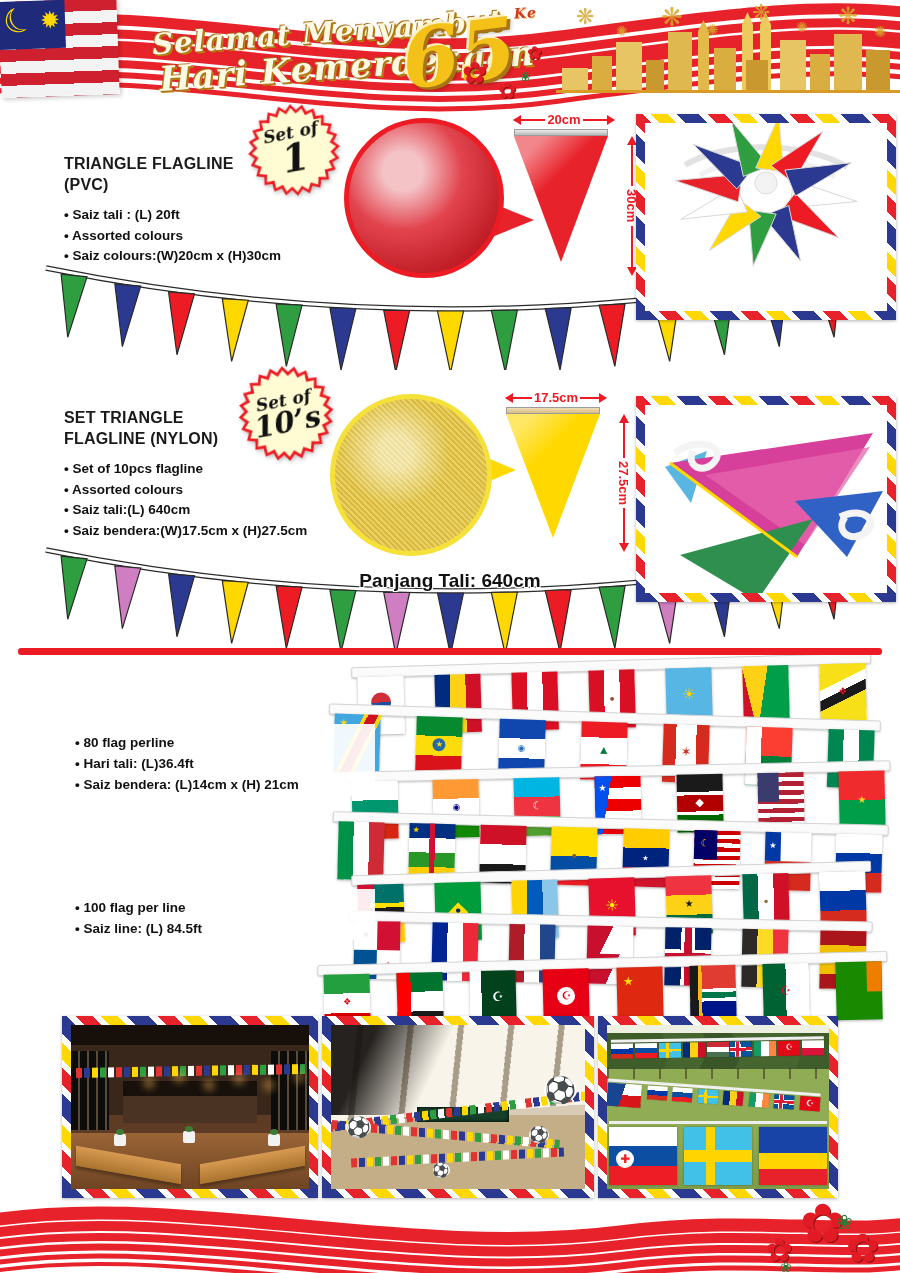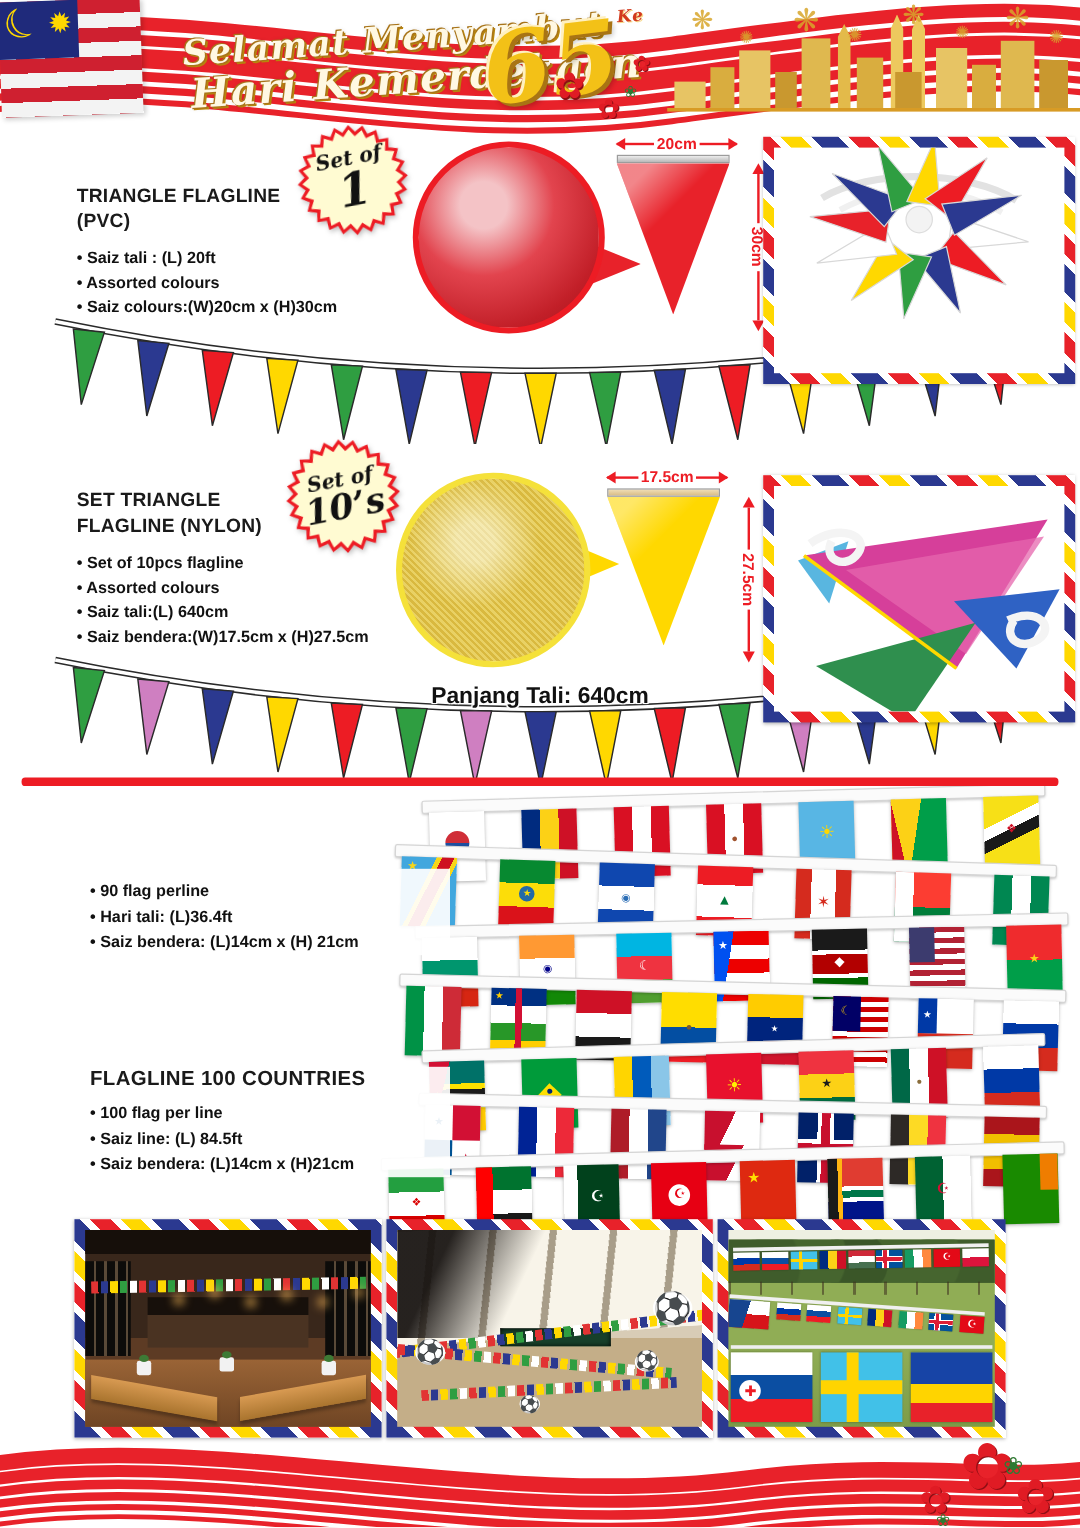--- a/index.html
+++ b/index.html
@@ -360,31 +360,29 @@
       <polygon points="706.7563520408164,42.907704081632644 732.7563520408164,42.907704081632644 719.7563520408164,104.90770408163264" fill="#2b3990" stroke="#2a2a2a" stroke-width="1.2" transform="rotate(-4.2062717205614515 719.7563520408164 40.907704081632644)"></polygon>
       <polygon points="760.6605755102042,34.94709387755101 786.6605755102042,34.94709387755101 773.6605755102042,96.94709387755101" fill="#ffd800" stroke="#2a2a2a" stroke-width="1.2" transform="rotate(-5.032824108735787 773.6605755102042 32.94709387755101)"></polygon>
       <polygon points="814.58245,25.539099999999987 840.58245,25.539099999999987 827.58245,87.53909999999999" fill="#ed1c24" stroke="#2a2a2a" stroke-width="1.2" transform="rotate(-5.8519181981602975 827.58245 23.539099999999987)"></polygon>
     </svg>
   <div class="ropelabel" style="top:570px;">Panjang Tali: 640cm</div>
 
   <div class="divider" style="top:648px;"></div>
 
   <div class="fl-head" style="left:75px;top:724px;">
     <div class="bullets">
-        <div class="bullet">• 90 flag perline</div>
+        <div class="bullet">• 80 flag perline</div>
         <div class="bullet">• Hari tali: (L)36.4ft</div>
         <div class="bullet">• Saiz bendera: (L)14cm x (H) 21cm</div>
       </div>
   </div>
   <div class="fl-head" style="left:75px;top:889px;">
-    <h2>FLAGLINE 100 COUNTRIES</h2>
     <div class="bullets">
         <div class="bullet">• 100 flag per line</div>
         <div class="bullet">• Saiz line: (L) 84.5ft</div>
-        <div class="bullet">• Saiz bendera: (L)14cm x (H)21cm</div>
       </div>
   </div>
 
   <div class="frame" style="left:62px;top:1016px;width:238px;height:164px;">
     <div class="pinner ph-rest">
       <div class="rest-beam"></div>
       <div class="rest-win" style="left:0;"></div>
       <div class="rest-win" style="right:0;"></div>
       <div class="rest-bar"></div>
       <div class="tinyflags tf-rest"></div>

